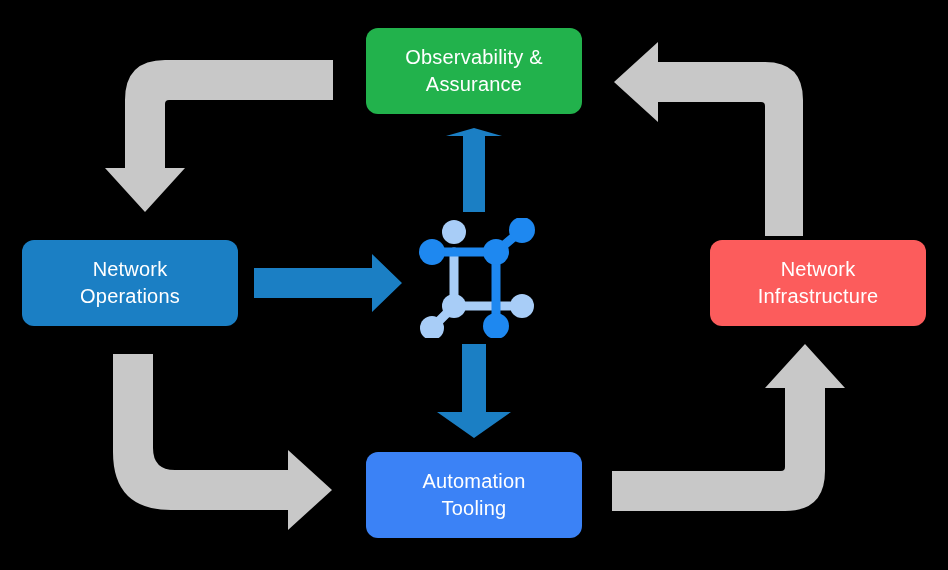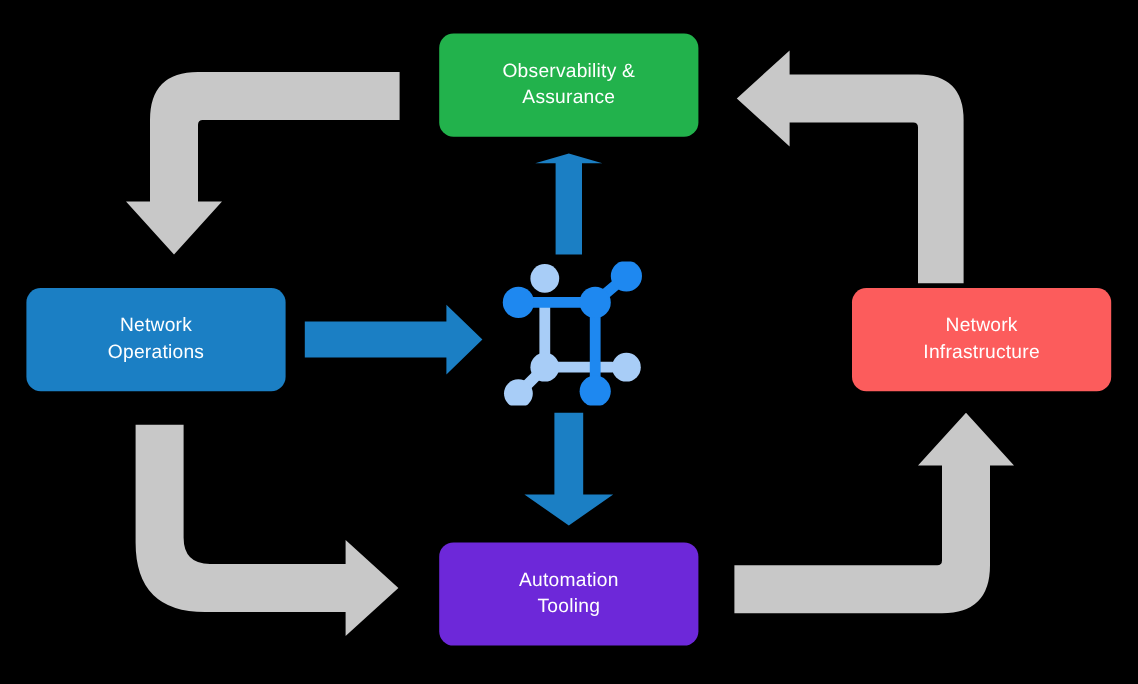--- a/index.html
+++ b/index.html
@@ -19,21 +19,21 @@
     overflow: hidden;
   }
   .node-box {
     position: absolute;
     display: flex;
     align-items: center;
     justify-content: center;
     text-align: center;
     border-radius: 12px;
     color: #ffffff;
-    font-size: 16px;
+    font-size: 20px;
     line-height: 1.35;
     font-weight: 400;
     letter-spacing: 0.2px;
     box-sizing: border-box;
     padding: 6px 27px;
     white-space: pre-line;
   }
   #box-observability {
     left: 366px;
     top: 28px;
@@ -198,16 +198,16 @@
 
   <div class="node-box" id="box-observability" style="background: rgb(34, 178, 76); color: rgb(255, 255, 255);">Observability &amp;
 Assurance</div>
 
   <div class="node-box" id="box-network-operations" style="background: rgb(27, 127, 196); color: rgb(255, 255, 255);">Network
 Operations</div>
 
   <div class="node-box" id="box-network-infrastructure" style="background: rgb(252, 92, 92); color: rgb(255, 255, 255);">Network
 Infrastructure</div>
 
-  <div class="node-box" id="box-automation-tooling" style="background: #6d28d9; color: rgb(255, 255, 255);">Automation
+  <div class="node-box" id="box-automation-tooling" style="background: #3b82f6; color: rgb(255, 255, 255);">Automation
 Tooling</div>
 
 </div>
 
 </body></html>

